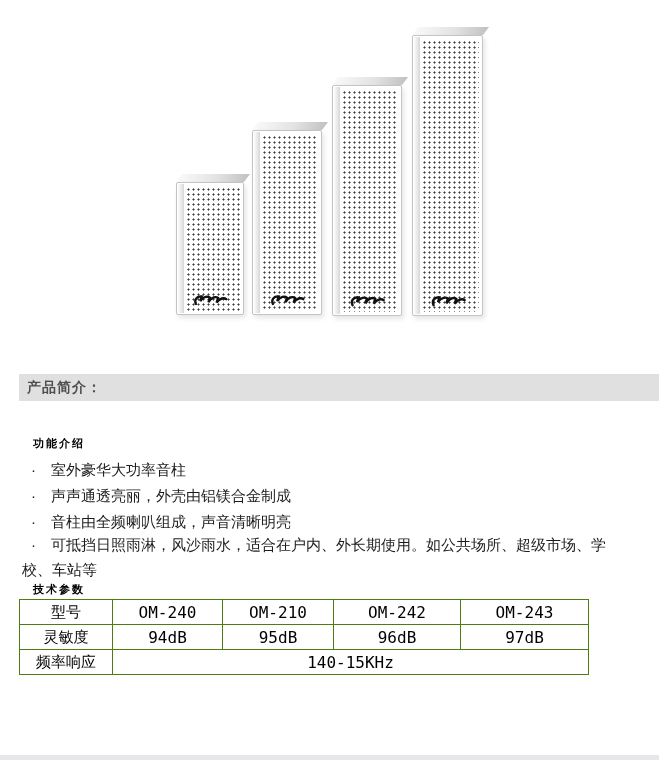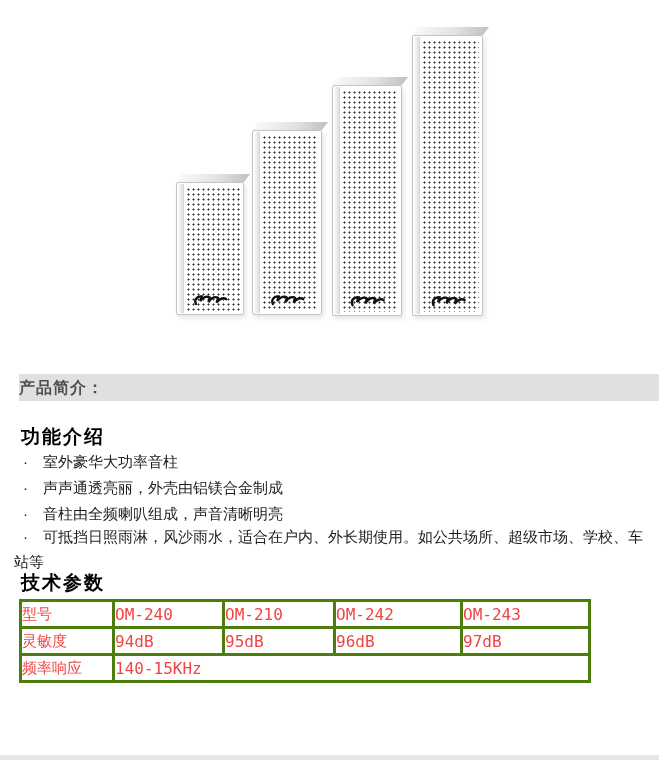--- a/index.html
+++ b/index.html
@@ -34,47 +34,47 @@
   }
   .brand-logo{
     position:absolute;bottom:9px;left:50%;
     transform:translateX(-50%) rotate(-4deg);
     line-height:0;
   }
 
   
   .section-bar{
     position:absolute;left:19px;top:374px;width:640px;height:27px;
-    background:#e0e0e0;color:#4f4f4f;font-weight:bold;font-size:16px;
-    line-height:27px;box-sizing:border-box;
+    background:#e0e0e0;color:#4f4f4f;font-weight:bold;font-size:14px;
+    line-height:27px;padding-left:8px;box-sizing:border-box;
     letter-spacing:1px;
   }
 
   
   .blk-heading{
-    position:absolute;left:21px;margin:0;
-    font-size:19px;font-weight:bold;letter-spacing:2px;color:#000;
+    position:absolute;left:21px;margin:12px;
+    font-size:11px;font-weight:bold;letter-spacing:2px;color:#000;
   }
   #features-heading{top:424px;}
   #specs-heading{top:570px;font-family:Liberation Mono, monospace;}
   .bullet{
-    position:absolute;left:14px;right:16px;margin:0;
+    position:absolute;left:14px;right:16px;margin:8px;
     font-size:15px;line-height:25px;color:#1c1c1c;
   }
   .bullet .dot{padding:0 15px 0 9px;}
   #b0{top:449px;} #b1{top:475px;} #b2{top:501px;} #b3{top:524px;}
 
   
   .spec-table{
     position:absolute;left:19px;top:599px;
     border-collapse:collapse;table-layout:fixed;width:569px;
   }
   .spec-table td{
-    border:3px solid #4d7c0f;height:24px;
-    vertical-align:middle;font-size:15px;padding:0;color:#ef4444;
+    border:1px solid #4d7c0f;height:24px;text-align:center;
+    vertical-align:middle;font-size:15px;padding:0;color:#000000;
   }
   .spec-table td.lbl{font-family:"Liberation Sans",sans-serif;}
   .spec-table td.val{font-family:"DejaVu Sans Mono",monospace;font-size:16px;}
 
   
   .bottom-band{
     position:absolute;left:0;top:755px;width:659px;height:5px;
     background:#e5e7ea;
   }
 </style>

